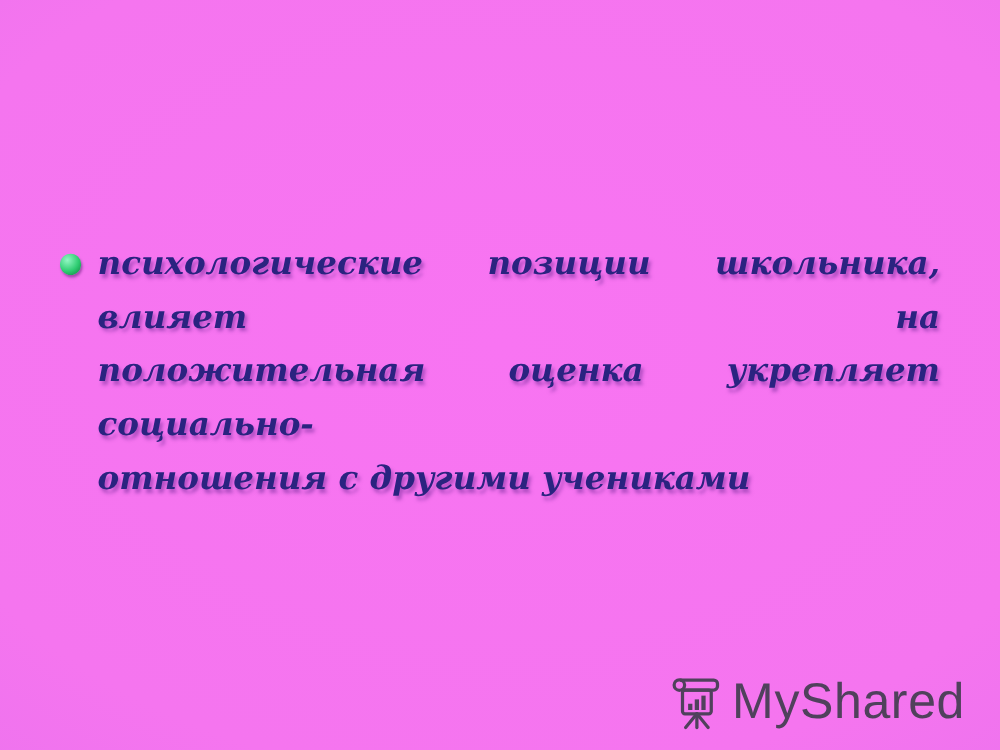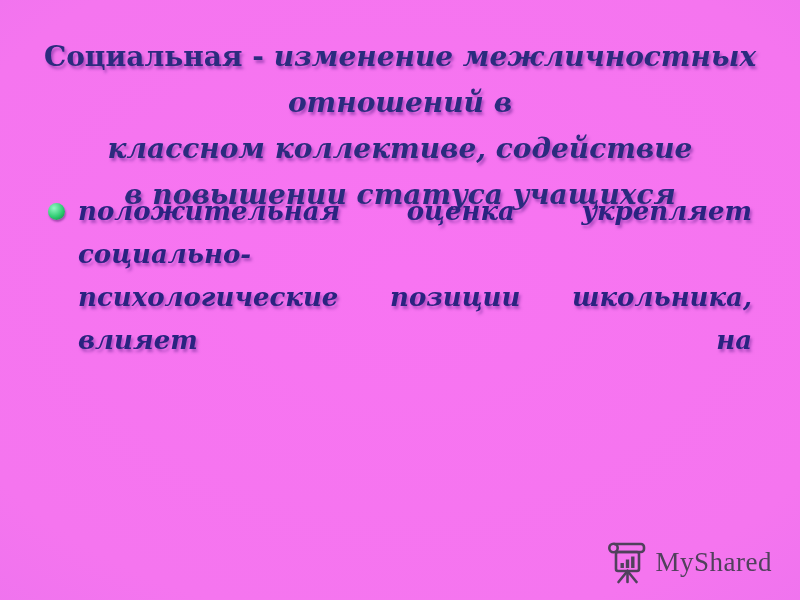--- a/index.html
+++ b/index.html
@@ -48,43 +48,39 @@
   .jline { text-align:justify; text-align-last:justify; }
   .lline { text-align:left; }
 
   
   .watermark {
     position:absolute; right:28px; bottom:16px;
     display:flex; align-items:center; gap:9px;
     color:#50415c;
   }
   .watermark-text {
-    font-family:Liberation Serif, serif;
-    font-size:27px; font-weight:400; letter-spacing:0.5px;
+    font-family:Liberation Sans, sans-serif;
+    font-size:40px; font-weight:400; letter-spacing:0.5px;
     color:#50415c;
   }
   .wm-icon svg { display:block; }
 </style>
 </head>
 <body>
 
 <div class="slide">
 
-  <div class="title">
-    <div><span class="lead">Социальная - </span><span class="script">изменение межличностных отношений в</span></div>
-    <div class="script">классном коллективе, содействие</div>
-    <div class="script">в повышении статуса учащихся</div>
-  </div>
 
   <div class="bullets">
 
     <div class="bullet">
       <span class="dot"></span>
+      <div class="jline">психологические позиции школьника, влияет на</div>
       <div class="jline">положительная оценка укрепляет социально-</div>
-      <div class="jline">психологические позиции школьника, влияет на</div>
+      <div class="lline">отношения с другими учениками</div>
     </div>
 
 
   </div>
 
   <div class="watermark">
     <span class="wm-icon">
       <svg width="42" height="44" viewBox="0 0 42 44" fill="none" xmlns="http://www.w3.org/2000/svg">
 
         <path d="M9 4 H36 a3 3 0 0 1 3 3 v2 a3 3 0 0 1 -3 3 H10" stroke="#50415c" stroke-width="2.6" fill="none"></path>

